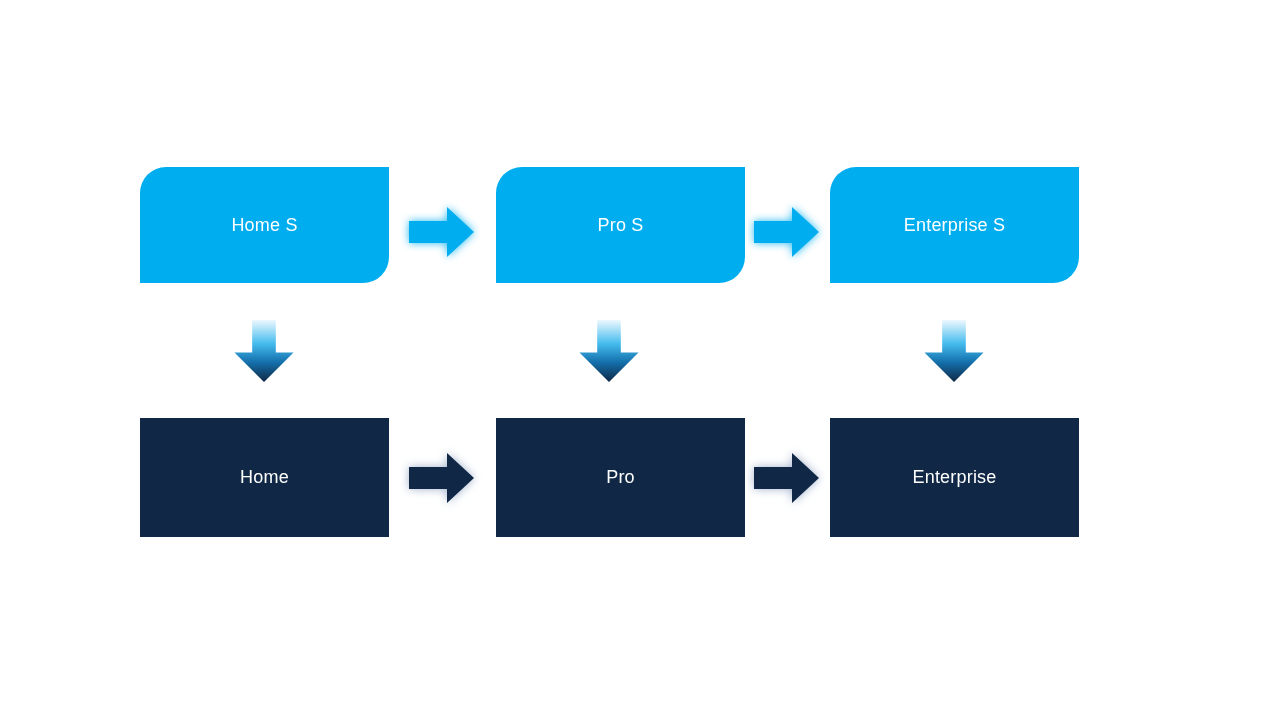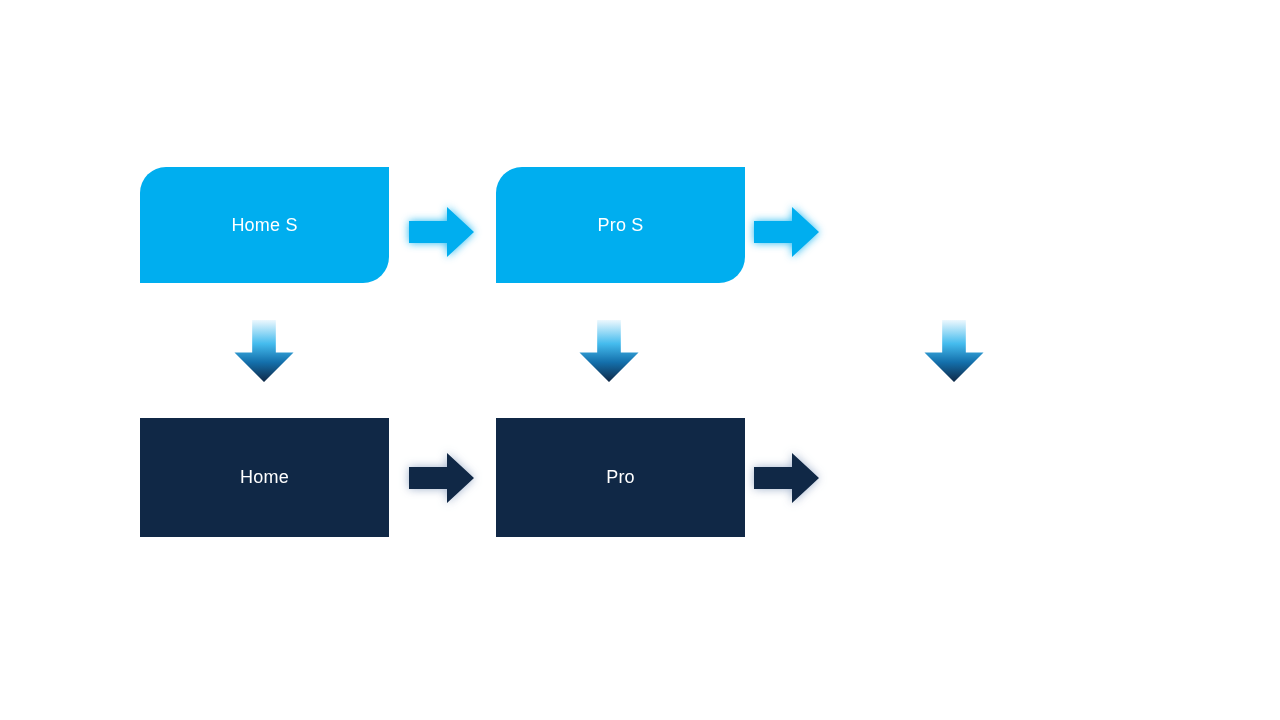--- a/index.html
+++ b/index.html
@@ -83,20 +83,23 @@
       </linearGradient>
     </defs>
   </svg>
 
   <div class="box top-row col1">
     <span>Home S</span>
   </div>
   <div class="box top-row col2">
     <span>Pro S</span>
   </div>
+  <div class="box top-row col3">
+    <span>Enterprise S</span>
+  </div>
 
   <svg class="arrow-right light gap1" viewBox="0 0 66 52">
     <polygon points="0,15 38,15 38,1 65,26 38,51 38,37 0,37" fill="#00AEEF"></polygon>
   </svg>
   <svg class="arrow-right light gap2" viewBox="0 0 66 52">
     <polygon points="0,15 38,15 38,1 65,26 38,51 38,37 0,37" fill="#00AEEF"></polygon>
   </svg>
 
   <svg class="arrow-down da1" viewBox="0 0 62 64">
     <polygon points="19,0 43,0 43,33 61,33 31,63 1,33 19,33" fill="url(#downGrad)"></polygon>
@@ -107,20 +110,23 @@
   <svg class="arrow-down da3" viewBox="0 0 62 64">
     <polygon points="19,0 43,0 43,33 61,33 31,63 1,33 19,33" fill="url(#downGrad)"></polygon>
   </svg>
 
   <div class="box bottom-row col1">
     <span>Home</span>
   </div>
   <div class="box bottom-row col2">
     <span>Pro</span>
   </div>
+  <div class="box bottom-row col3">
+    <span>Enterprise</span>
+  </div>
 
   <svg class="arrow-right dark gap1" viewBox="0 0 66 52">
     <polygon points="0,15 38,15 38,1 65,26 38,51 38,37 0,37" fill="#102846"></polygon>
   </svg>
   <svg class="arrow-right dark gap2" viewBox="0 0 66 52">
     <polygon points="0,15 38,15 38,1 65,26 38,51 38,37 0,37" fill="#102846"></polygon>
   </svg>
 
 </div>
 

